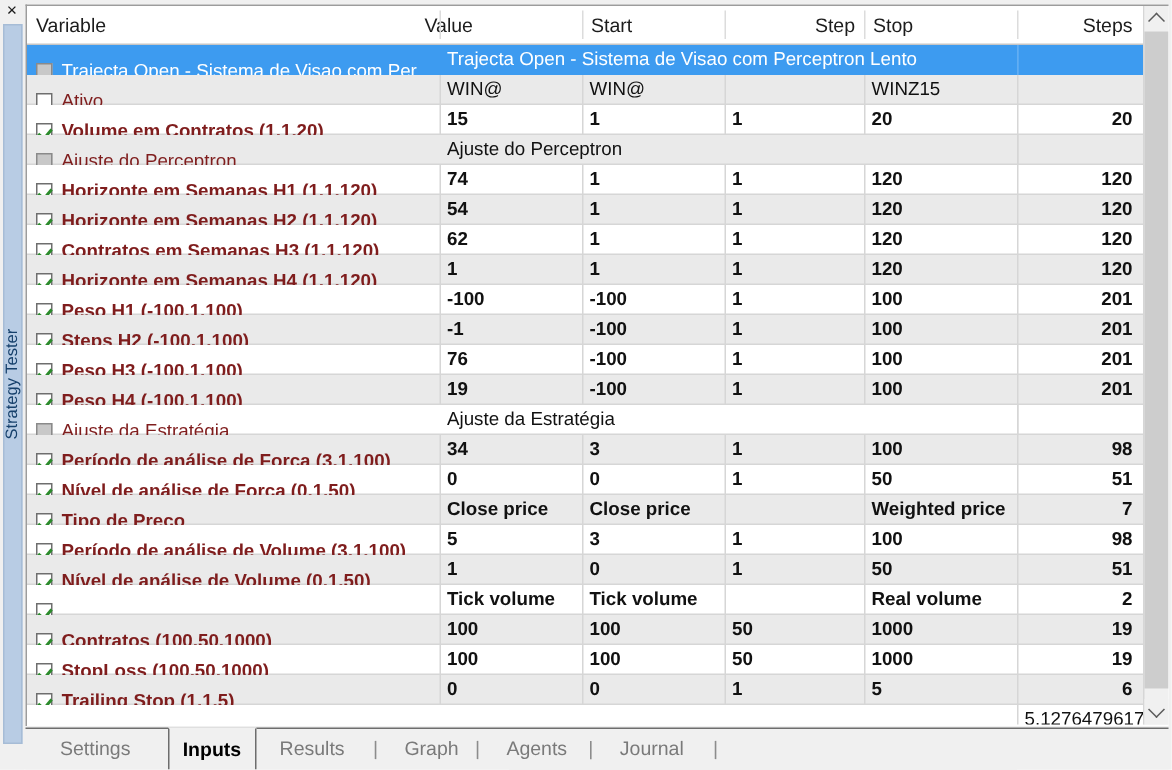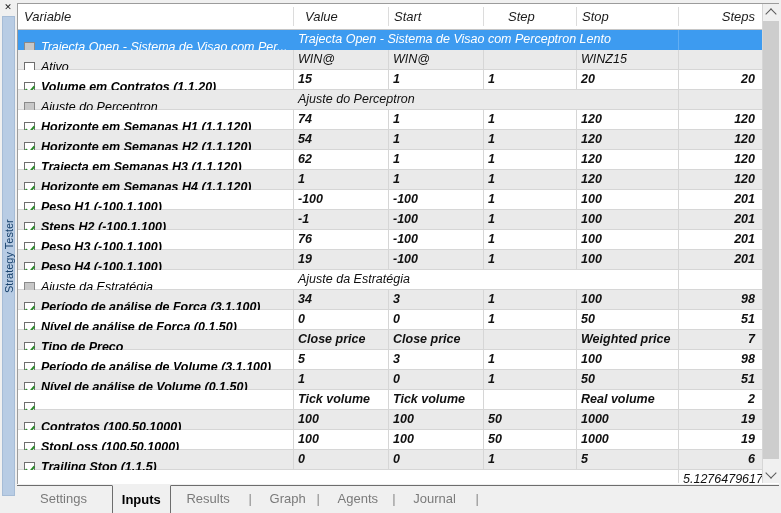--- a/index.html
+++ b/index.html
@@ -34,21 +34,21 @@
     white-space:nowrap;letter-spacing:0px;
   }
 
   
   .panel{
     position:absolute;left:17px;top:3px;width:762px;height:481px;
     background:#ffffff;
     border:1px solid #9c9c9c;border-right:none;border-bottom:none;
     box-sizing:border-box;overflow:hidden;
   }
-  .grid{position:absolute;left:0;top:0;width:745px;height:479px;overflow:hidden;font-style:italic;}
+  .grid{position:absolute;left:0;top:0;width:745px;height:479px;overflow:hidden;}
 
   .hdr{
     position:relative;height:25px;background:#ffffff;
     border-bottom:1px solid #c6c6c6;
   }
   .hdr .hcell{
     position:absolute;top:0;height:25px;line-height:25px;
     font-size:13px;color:#1c1c1c;
     box-sizing:border-box;padding:0 6px;white-space:nowrap;overflow:hidden;
   }
@@ -77,21 +77,21 @@
   .cb{
     width:11px;height:11px;box-sizing:border-box;margin-right:6px;flex:0 0 auto;
     border:1px solid #6e6e6e;background:#ffffff;position:relative;
   }
   .cb.grey{background:#c8c8c8;border-color:#8a8a8a;}
   .cb.checked:after{
     content:"";position:absolute;left:2px;top:1px;
     width:4px;height:7px;border:solid #2c8b2c;border-width:0 2px 2px 0;
     transform:rotate(40deg);
   }
-  .nametext{font-size:12.5px;line-height:19px;white-space:nowrap;overflow:hidden;color:#000000;}
+  .nametext{font-size:12.5px;line-height:19px;white-space:nowrap;overflow:hidden;color:#7f1d1d;}
   .nametext.bold{font-weight:bold;}
   .row.sel .nametext{color:#ffffff;}
 
   
   .row.tail{background:#ffffff;border-bottom:1px solid #d6d6d6;}
 
   
   .vsb{position:absolute;right:0;top:0;width:17px;height:479px;background:#f0f0f0;
        border-left:1px solid #d6d6d6;box-sizing:border-box;}
   .sb-btn{position:absolute;left:0;width:16px;height:17px;background:#f0f0f0;
@@ -130,25 +130,25 @@
     <div class="rail-close">✕</div>
     <div class="rail-bar"></div>
     <div class="rail-label">Strategy Tester</div>
   </div>
 
   <div class="panel">
     <div class="grid">
 
       <div class="hdr" id="grid-header">
           <div class="hcell" style="left: 0px; width: 275px;">Variable</div>
-          <div class="hcell" style="left: 281px; width: 95px;">Value</div>
+          <div class="hcell" style="left: 259px; width: 95px;">Value</div>
           <div class="hsep" style="left: 275px;"></div>
           <div class="hcell" style="left: 370px; width: 95px;">Start</div>
           <div class="hsep" style="left: 370px;"></div>
-          <div class="hcell" style="left: 484px; width: 93px;">Step</div>
+          <div class="hcell" style="left: 465px; width: 93px; text-align: right;">Step</div>
           <div class="hsep" style="left: 465px;"></div>
           <div class="hcell" style="left: 558px; width: 102px;">Stop</div>
           <div class="hsep" style="left: 558px;"></div>
           <div class="hcell num" style="left: 660px; width: 85px; text-align: right; padding-right: 8px;">Steps</div>
           <div class="hsep" style="left: 660px;"></div>
         </div>
 
       <div class="rows" id="grid-rows">
           <div class="row sel">
             <div class="namecell" style="width: 275px;">
@@ -230,21 +230,21 @@
             <div class="cell bold num" style="left: 660px; width: 85px;">120</div>
             <div class="vsep" style="left: 275px;"></div>
             <div class="vsep" style="left: 370px;"></div>
             <div class="vsep" style="left: 465px;"></div>
             <div class="vsep" style="left: 558px;"></div>
             <div class="vsep" style="left: 660px;"></div>
           </div>
           <div class="row white">
             <div class="namecell" style="width: 275px;">
               <span class="cb checked"></span>
-              <span class="nametext bold">Trajecta em Semanas H3 (1,1,120)</span>
+              <span class="nametext bold">Contratos em Semanas H3 (1,1,120)</span>
             </div>
             <div class="cell bold" style="left: 275px; width: 95px;">62</div>
             <div class="cell bold" style="left: 370px; width: 95px;">1</div>
             <div class="cell bold" style="left: 465px; width: 93px;">1</div>
             <div class="cell bold" style="left: 558px; width: 102px;">120</div>
             <div class="cell bold num" style="left: 660px; width: 85px;">120</div>
             <div class="vsep" style="left: 275px;"></div>
             <div class="vsep" style="left: 370px;"></div>
             <div class="vsep" style="left: 465px;"></div>
             <div class="vsep" style="left: 558px;"></div>

